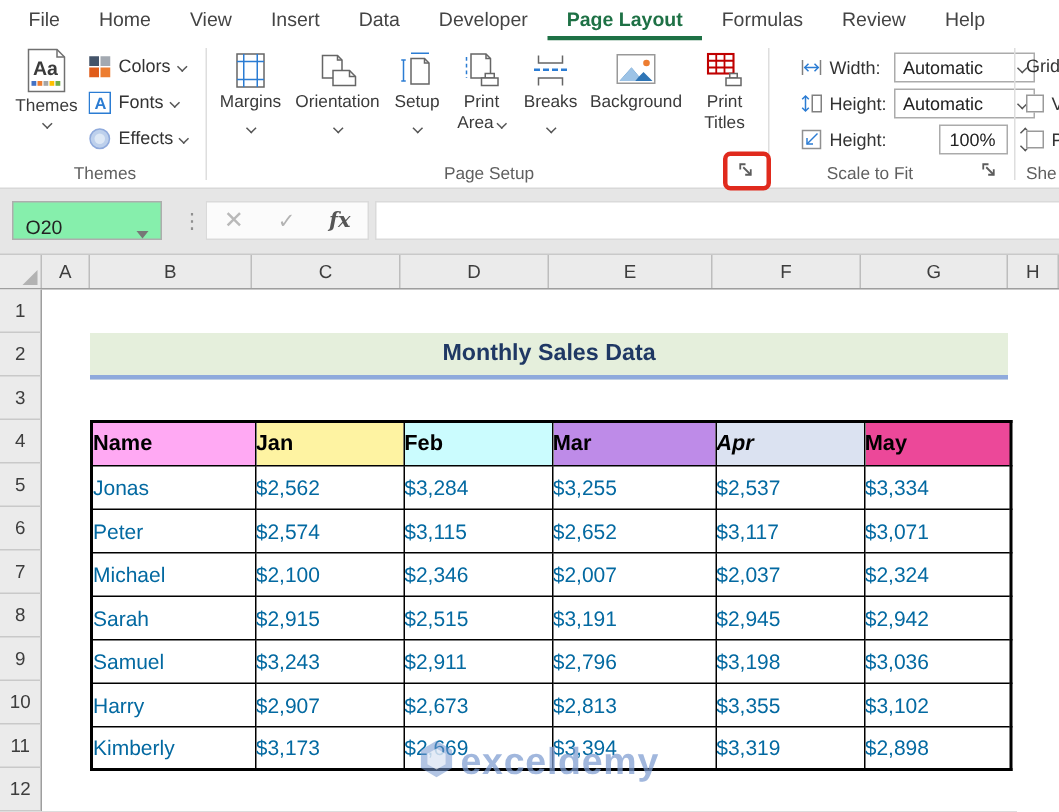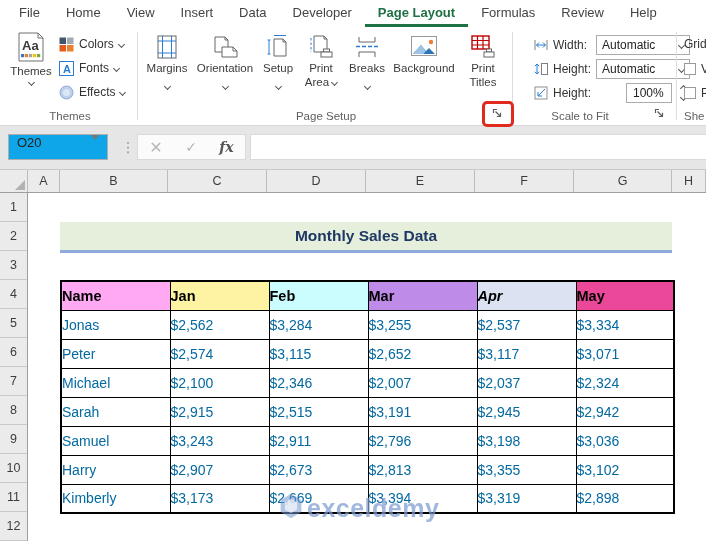--- a/index.html
+++ b/index.html
@@ -52,22 +52,22 @@
   .so-cb{position:absolute;left:684px;display:flex;align-items:center;gap:5px;font-size:12px;color:#333;white-space:nowrap;}
   .cbx{width:12px;height:12px;border:1px solid #9a9a9a;background:#fff;flex:none;}
 
   .launcher{position:absolute;width:14px;height:14px;display:flex;align-items:center;justify-content:center;}
   .red-box{position:absolute;left:482px;top:74px;width:32px;height:26px;border:3px solid #E02A1D;
            border-radius:5px;z-index:9;}
 
   
   .fbar{position:absolute;top:126px;left:0;width:100%;height:44px;background:#E6E6E6;
         border-bottom:1px solid #c9c9c9;}
-  .namebox{position:absolute;left:8px;top:8px;width:100px;height:26px;background:#0ea5e9;
-           border:1px solid #adadad;display:flex;align-items:flex-start;padding:0 8px;
+  .namebox{position:absolute;left:8px;top:8px;width:100px;height:26px;background:#86efac;
+           border:1px solid #adadad;display:flex;align-items:flex-end;padding:0 8px;
            font-size:13px;color:#222;}
   .nb-tri{margin-left:auto;width:0;height:0;border-left:4px solid transparent;
           border-right:4px solid transparent;border-top:5px solid #777;}
   .fdots{position:absolute;left:121px;top:13px;color:#8f8f8f;font-size:14px;}
   .fbtns{position:absolute;left:137px;top:8px;width:109px;height:26px;background:#fbfbfb;
          border:1px solid #dadada;display:flex;align-items:center;justify-content:space-around;}
   .fx-cancel{color:#b9b9b9;font-size:16px;}
   .fx-enter{color:#b3b3b3;font-size:14px;}
   .fx-label{color:#565656;font-size:14px;font-style:italic;font-weight:700;
             font-family:"DejaVu Serif",serif;}

